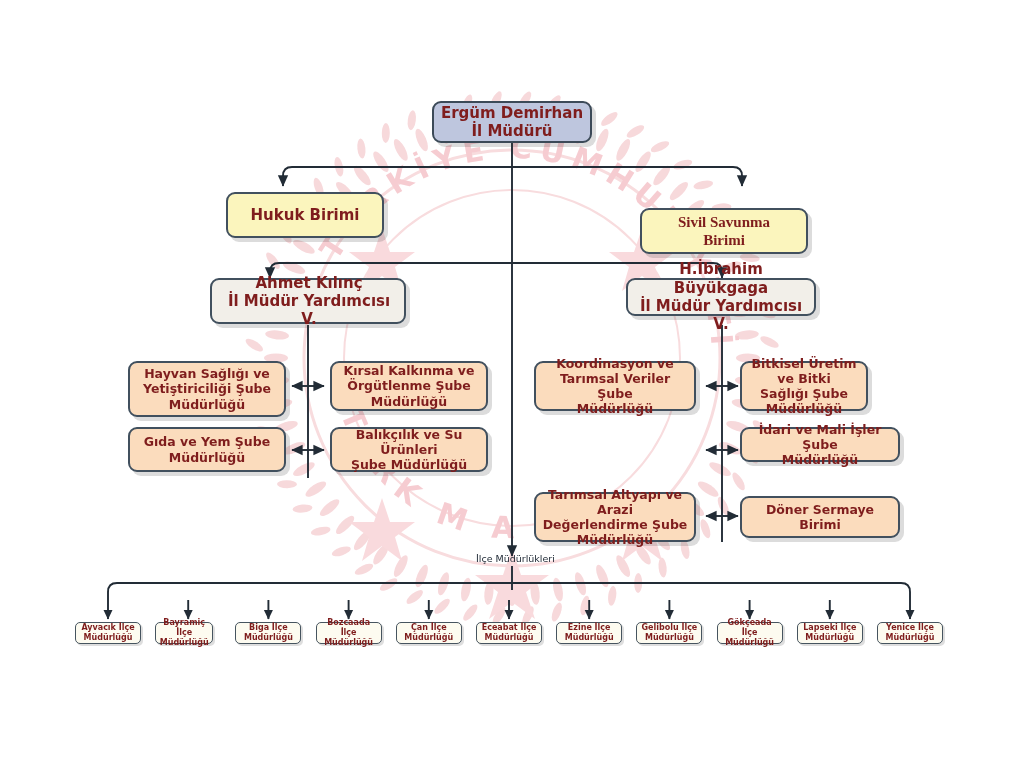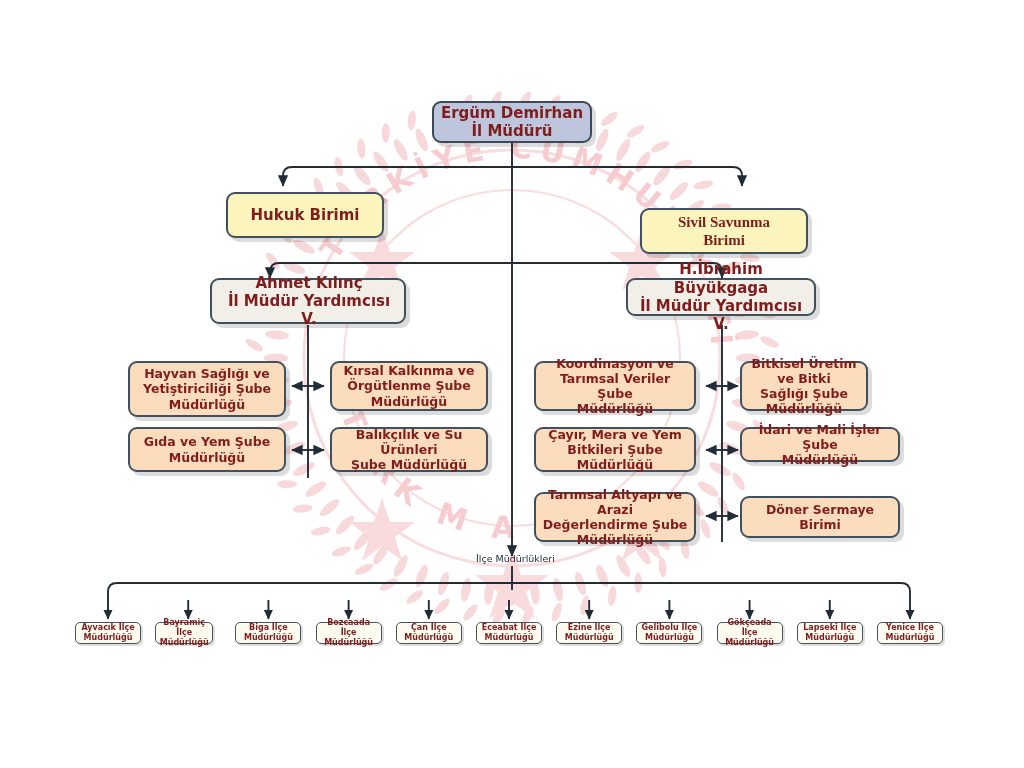--- a/index.html
+++ b/index.html
@@ -309,22 +309,20 @@
   <div class="node n-dept" style="left:128px;top:427px;width:158px;height:45px;">Gıda ve Yem Şube
 Müdürlüğü</div>
   <div class="node n-dept" style="left:330px;top:427px;width:158px;height:45px;text-align:center;">Balıkçılık ve Su Ürünleri
 Şube Müdürlüğü</div>
 
   <div class="node n-dept" style="left:534px;top:361px;width:162px;height:50px;">Koordinasyon ve
 Tarımsal Veriler Şube
 Müdürlüğü</div>
   <div class="node n-dept" style="left:740px;top:361px;width:128px;height:50px;">Bitkisel Üretim ve Bitki
 Sağlığı Şube Müdürlüğü</div>
-  <div class="node n-dept" style="left:534px;top:427px;width:162px;height:45px;">Çayır, Mera ve Yem
-Bitkileri Şube Müdürlüğü</div>
   <div class="node n-dept" style="left:740px;top:427px;width:160px;height:35px;">İdari ve Mali İşler Şube
 Müdürlüğü</div>
   <div class="node n-dept" style="left:534px;top:492px;width:162px;height:50px;">Tarımsal Altyapı ve Arazi
 Değerlendirme Şube
 Müdürlüğü</div>
   <div class="node n-dept" style="left:740px;top:496px;width:160px;height:42px;">Döner Sermaye Birimi</div>
 
   <div class="caption" style="left:476px;top:553px;">İlçe Müdürlükleri</div>
 
   <div id="districtHolder">

